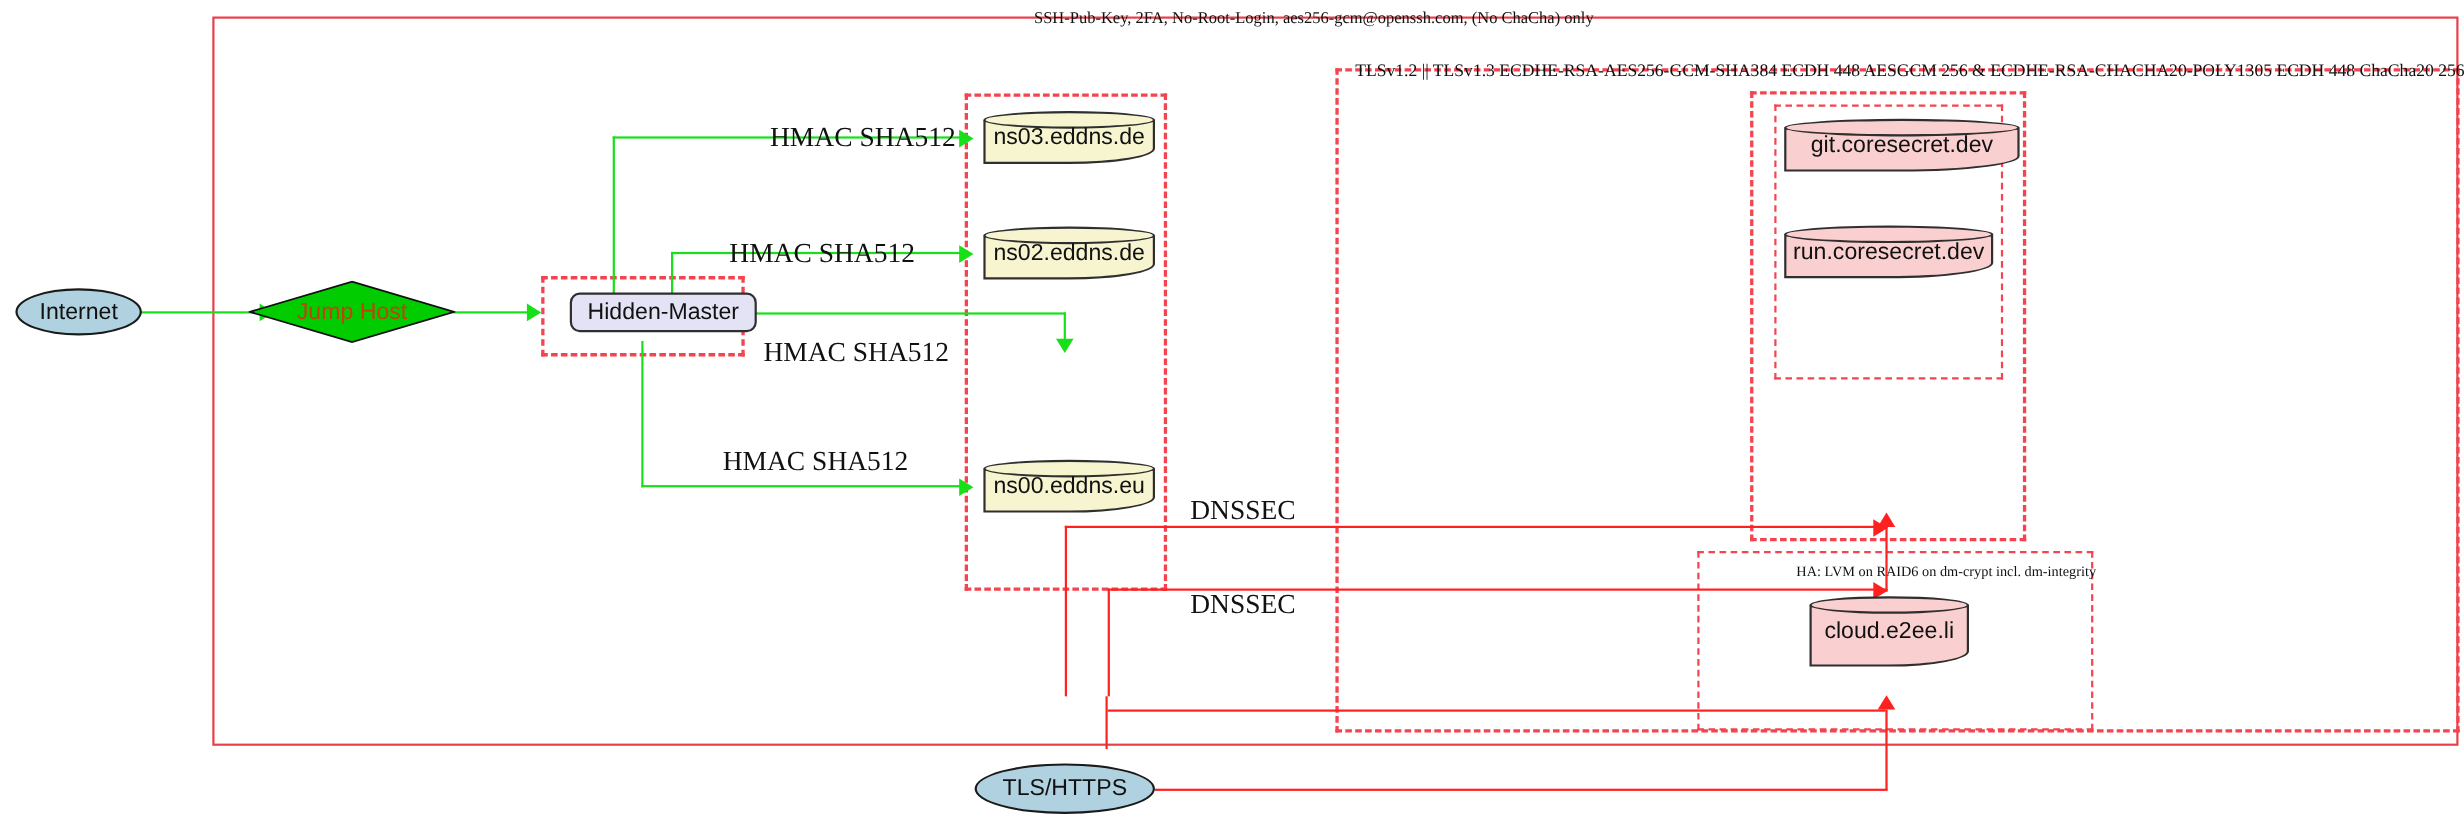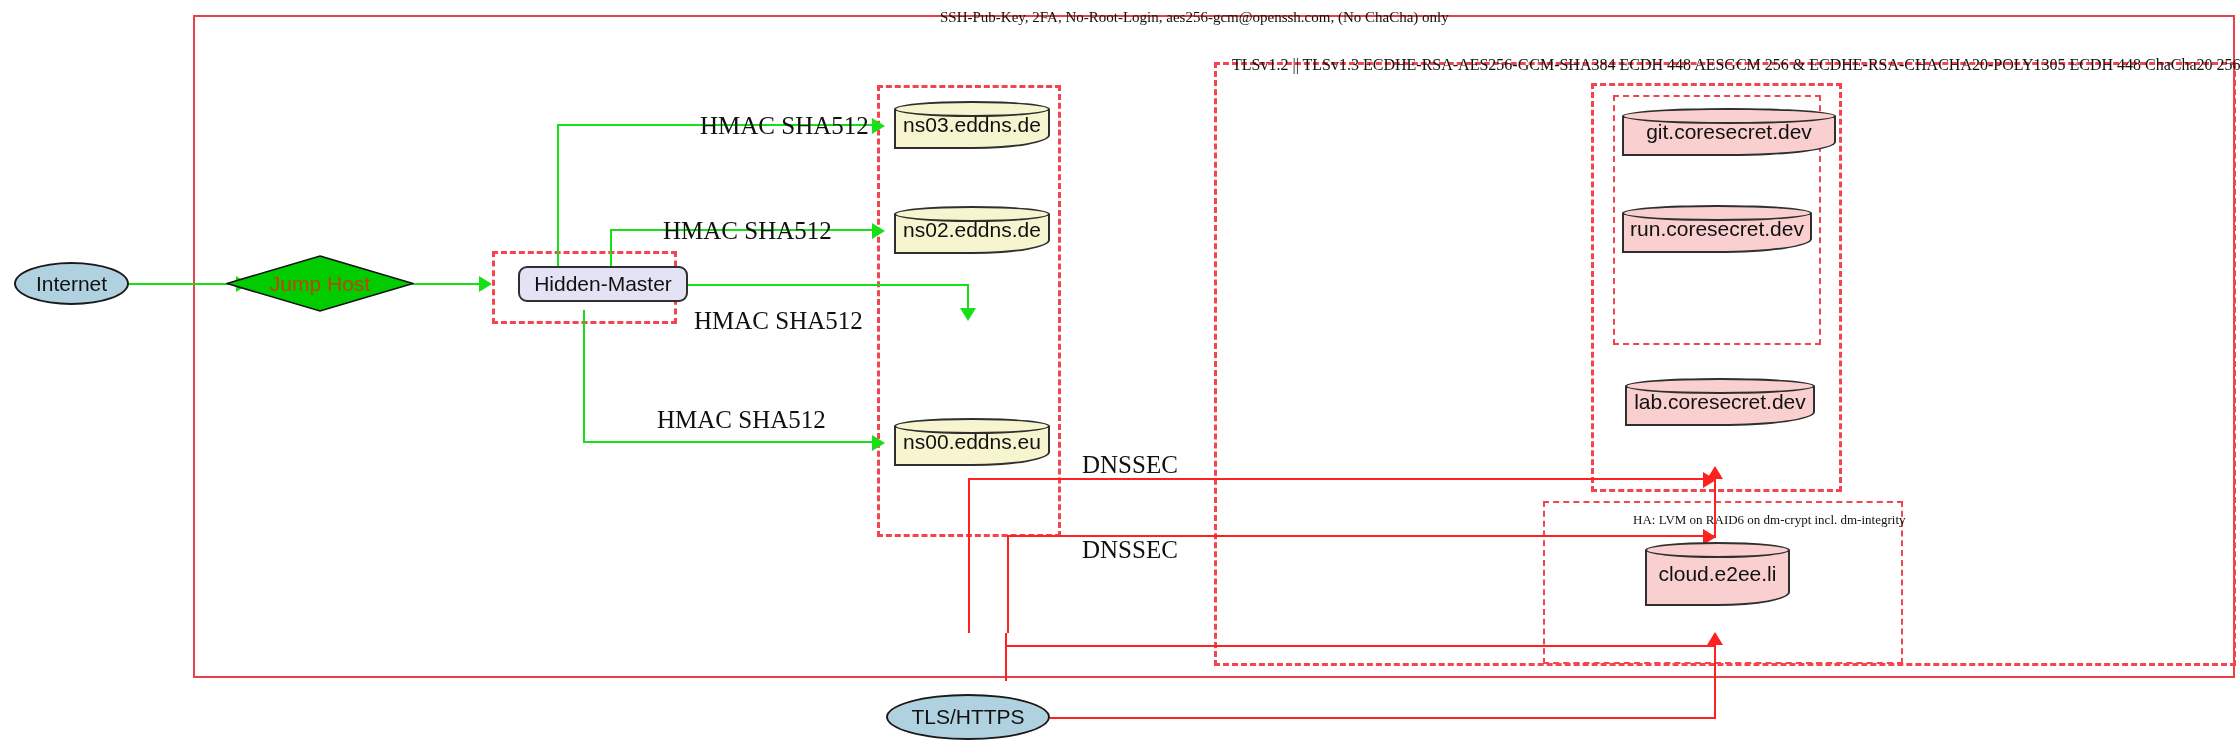--- a/index.html
+++ b/index.html
@@ -173,25 +173,20 @@
     <div class="top"></div>
     <div class="txt">git.coresecret.dev</div>
   </div>
 
   <div class="cyl pinkc" style="left:1622px;top:205px;width:190px;height:48px;">
     <div class="body"></div>
     <div class="top"></div>
     <div class="txt">run.coresecret.dev</div>
   </div>
 
-  <div class="cyl pinkc" style="left:1625px;top:378px;width:190px;height:48px;">
-    <div class="body"></div>
-    <div class="top"></div>
-    <div class="txt">lab.coresecret.dev</div>
-  </div>
 
   <div class="cyl pinkc" style="left:1645px;top:542px;width:145px;height:64px;">
     <div class="body"></div>
     <div class="top"></div>
     <div class="txt">cloud.e2ee.li</div>
   </div>
 
   <div class="ell" style="left:886px;top:694px;width:164px;height:46px;">TLS/HTTPS</div>
 
 </div>

